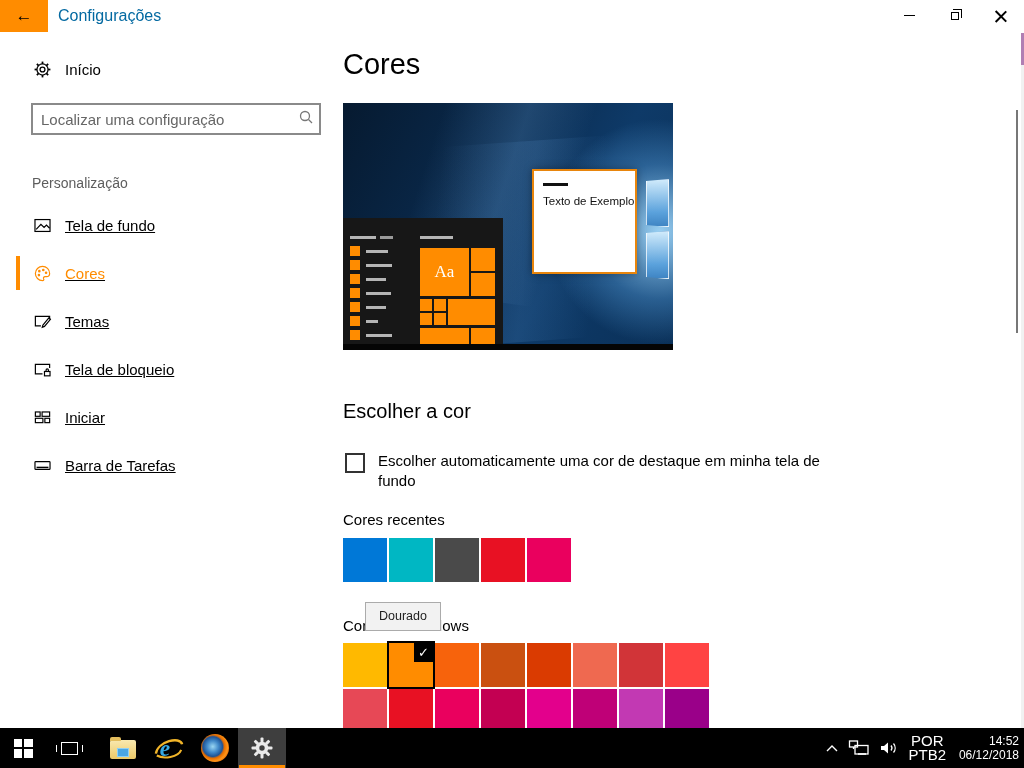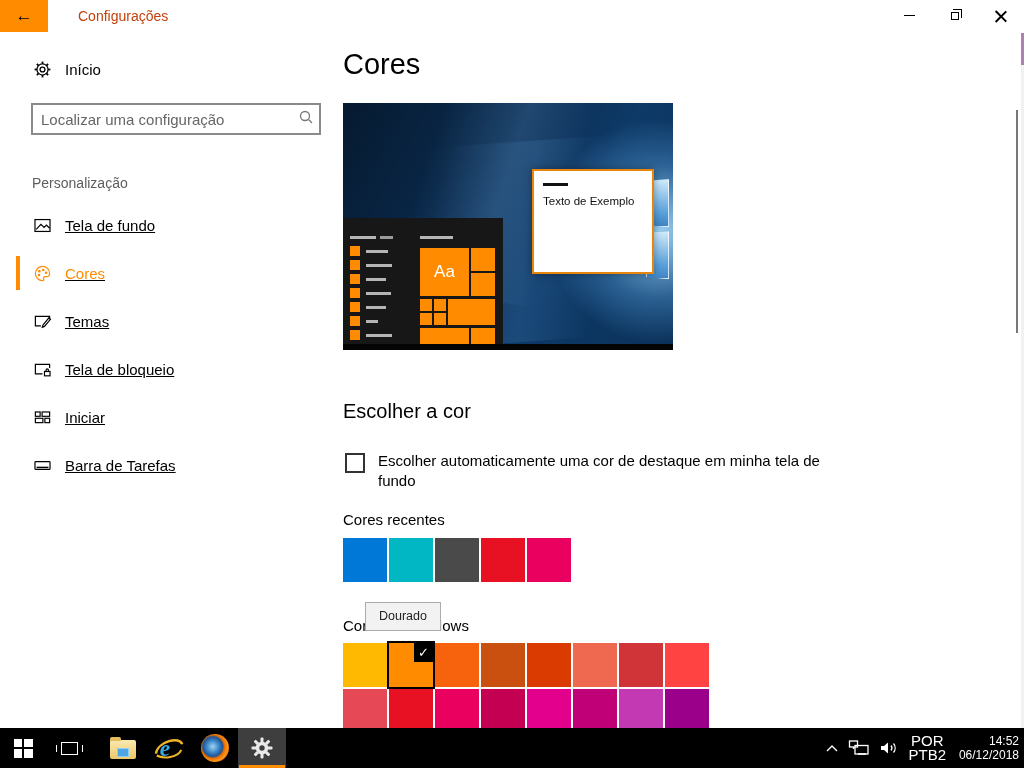--- a/index.html
+++ b/index.html
@@ -4,21 +4,21 @@
 <style>
   * { margin:0; padding:0; box-sizing:border-box; }
   html,body { width:1024px; height:768px; }
   body { font-family:"Liberation Sans", sans-serif; background:#fff; }
   .screen { position:relative; width:1024px; height:768px; overflow:hidden; background:#fff; }
 
   
   .titlebar { position:absolute; top:0; left:0; right:0; height:32px; background:#fff; z-index:6; }
   .back-btn { position:absolute; left:0; top:0; width:48px; height:32px; background:#FF8C00; border:none;
               font-size:17px; color:#000; cursor:pointer; line-height:32px; text-align:center; }
-  .win-title { position:absolute; left:78px; top:0; height:32px; line-height:32px; font-size:14px; color:#c2410c; }
+  .win-title { position:absolute; left:58px; top:0; height:32px; line-height:32px; font-size:16px; color:#0369a1; }
   .win-controls { position:absolute; right:0; top:0; height:32px; display:flex; }
   .win-btn { width:46px; height:32px; background:#fff; border:none; position:relative; cursor:pointer; }
   .glyph-min { position:absolute; left:18px; top:15px; width:11px; height:0; border-top:1px solid #000; }
   .glyph-max { position:absolute; left:19px; top:12px; width:8px; height:8px; border:1px solid #000; background:#fff; }
   .glyph-max::before { content:""; position:absolute; left:1px; top:-4px; width:8px; height:8px; border:1px solid #000;
                        border-left:none; border-bottom:none; }
   .glyph-close { position:absolute; left:17px; top:10px; width:12px; height:12px; }
   .glyph-close::before,.glyph-close::after { content:""; position:absolute; left:5px; top:-1px; width:1.5px; height:15px; background:#000; }
   .glyph-close::before { transform:rotate(45deg); } .glyph-close::after { transform:rotate(-45deg); }
 
@@ -62,33 +62,33 @@
   .pane-br { left:303px; top:128px; width:23px; height:48px; clip-path:polygon(0 4%,100% 0,100% 100%,0 96%); }
 
   .startmenu { position:absolute; left:0; top:115px; width:160px; height:127px; background:#171717; }
   .sm-topline { position:absolute; left:7px; top:18px; width:26px; height:3px; background:#b5b5b5; }
   .sm-topline2 { position:absolute; left:37px; top:18px; width:13px; height:3px; background:#9a9a9a; }
   .sm-row { position:absolute; left:7px; display:flex; align-items:center; gap:6px; }
   .sm-sq { width:10px; height:10px; background:#FF8C00; }
   .sm-line { height:3px; background:#b5b5b5; }
   .tiles-line { position:absolute; left:77px; top:18px; width:33px; height:3px; background:#b5b5b5; }
   .tile { position:absolute; background:#FF8C00; }
-  .tile-aa { left:77px; top:30px; width:49px; height:48px; color:#fff; font-size:17px; display:flex; align-items:center; justify-content:center; }
+  .tile-aa { left:77px; top:30px; width:49px; height:48px; color:#fff; font-size:17px; display:flex; align-items:center; justify-content:center;font-family:Liberation Serif, serif; }
   .tile-r1 { left:128px; top:30px; width:24px; height:23px; }
   .tile-r2 { left:128px; top:55px; width:24px; height:23px; }
   .tile-q1 { left:77px;  top:81px; width:12px; height:12px; }
   .tile-q2 { left:91px;  top:81px; width:12px; height:12px; }
   .tile-q3 { left:77px;  top:95px; width:12px; height:12px; }
   .tile-q4 { left:91px;  top:95px; width:12px; height:12px; }
   .tile-w  { left:105px; top:81px; width:47px; height:26px; }
   .tile-b1 { left:77px;  top:110px; width:49px; height:17px; }
   .tile-b2 { left:128px; top:110px; width:24px; height:17px; }
   .preview-taskbar { position:absolute; left:0; bottom:0; width:100%; height:6px; background:#050505; }
 
-  .sample-window { position:absolute; left:189px; top:66px; width:122px; height:105px; background:#fff;
+  .sample-window { position:absolute; left:189px; top:66px; width:105px; height:105px; background:#fff;
                    border:2px solid #E8850C; box-shadow:0 0 8px rgba(0,0,0,.35); }
   .sw-dash { position:absolute; left:9px; top:12px; width:25px; height:3px; background:#111; }
   .sw-text { position:absolute; left:9px; top:24px; font-size:11.5px; color:#111; white-space:nowrap; }
 
   
   .h2 { position:absolute; left:0; font-size:20px; font-weight:400; color:#000; }
   .choose-title { top:368px; }
   .checkbox-row { position:absolute; left:2px; top:419px; display:flex; gap:13px; cursor:pointer; }
   .checkbox { width:20px; height:20px; border:2px solid #333; background:#fff; flex:0 0 auto; margin-top:2px; }
   .checkbox-label { font-size:15px; color:#000; width:450px; line-height:20px; }

